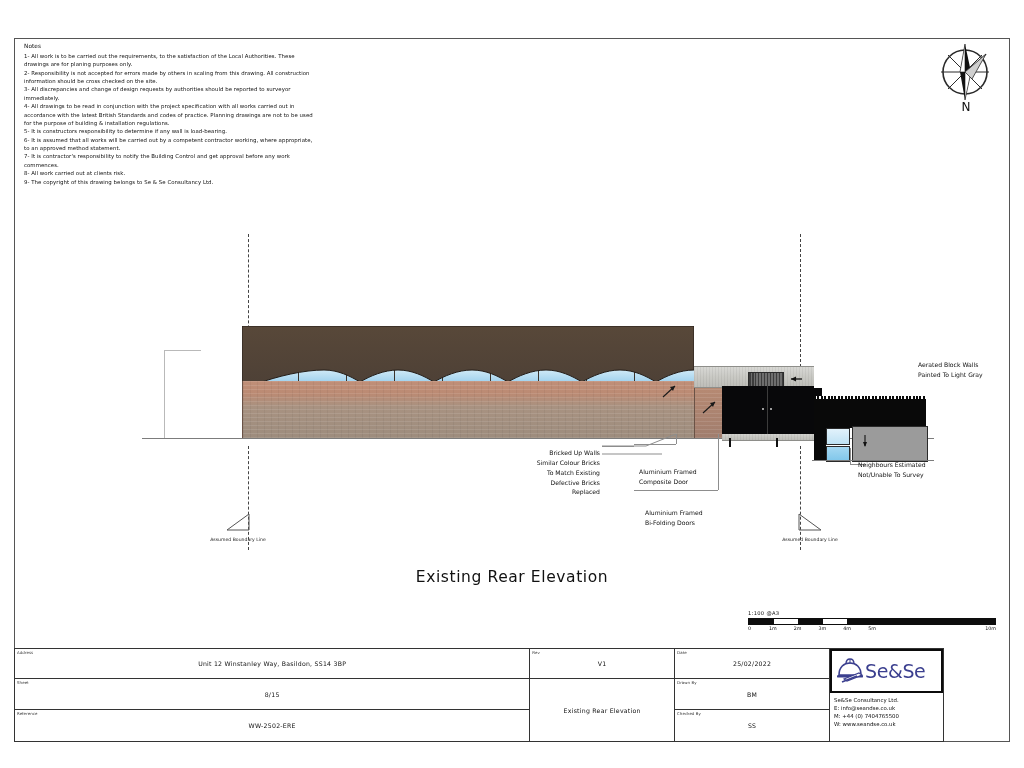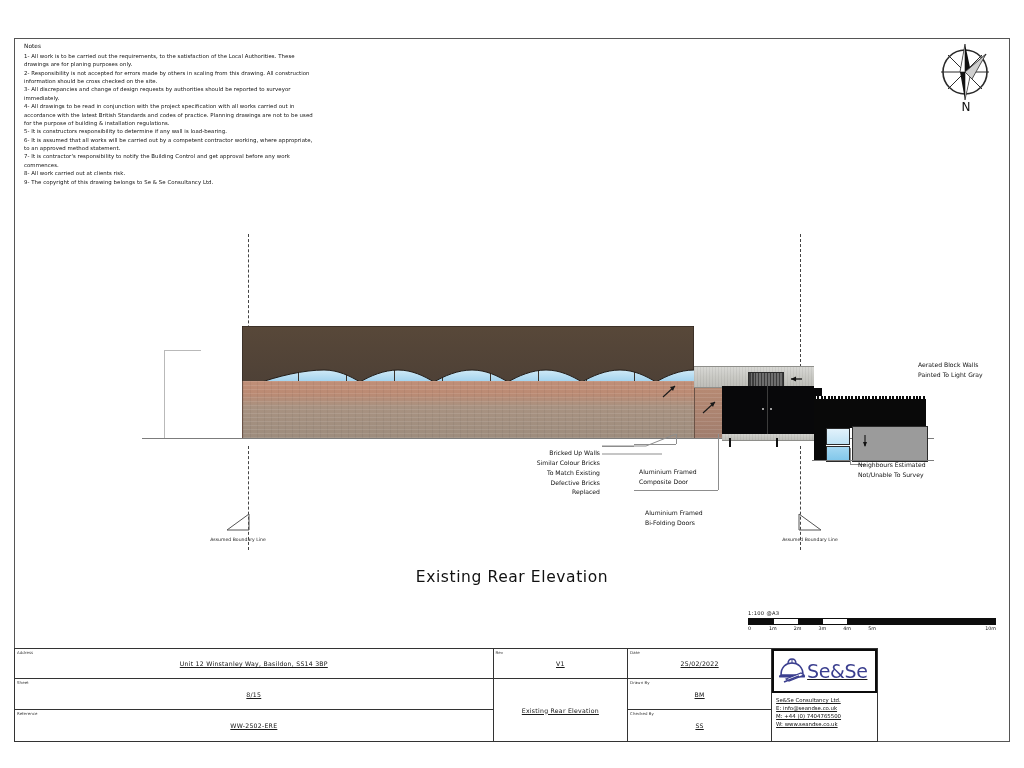--- a/index.html
+++ b/index.html
@@ -125,22 +125,22 @@
   .scalebar .seg.on{background:#0d0d0d;}
   .scalebar .seg.off{background:#fff;}
   .scalebar .seg.tail{background:#0d0d0d;}
   .ticks{position:relative;height:10px;margin-top:1px;}
   .ticks span{position:absolute;top:0;font-size:4.8px;color:#111;transform:translateX(-50%);}
   .ticks span.first{transform:none;}
   .ticks span.last{transform:translateX(-100%);}
 
   
   .tblock{
-    position:absolute;left:14px;top:648px;width:864px;height:94px;
-    border:1px solid #333;box-sizing:border-box;display:flex;text-decoration:underline;
+    position:absolute;left:14px;top:648px;width:930px;height:94px;
+    border:1px solid #333;box-sizing:border-box;display:flex;
   }
   .tb-col{display:flex;flex-direction:column;box-sizing:border-box;}
   .tb-cell{
     position:relative;box-sizing:border-box;border-bottom:1px solid #333;
     display:flex;align-items:center;justify-content:center;
   }
   .tb-cell:last-child{border-bottom:none;}
   .tb-cell .lab{
     position:absolute;left:2px;top:1px;font-size:3.9px;color:#333;letter-spacing:.1px;
   }

